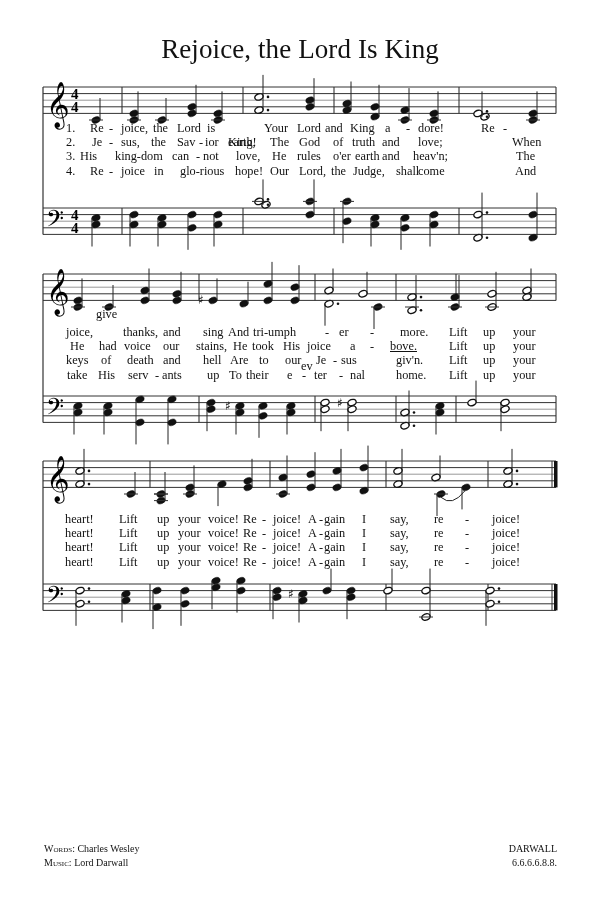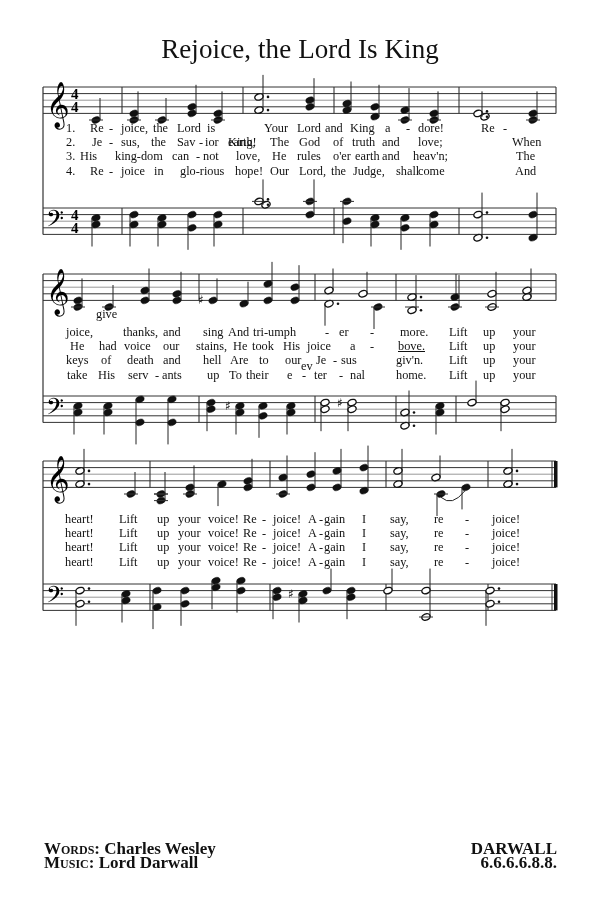--- a/index.html
+++ b/index.html
@@ -2,21 +2,21 @@
 <html><head>
 <meta charset="utf-8">
 <style>
   html, body { margin: 0; padding: 0; background: #ffffff; }
   body { width: 600px; height: 900px; position: relative; overflow: hidden;
          font-family: "Liberation Serif", "DejaVu Serif", serif; color: #111; }
   .title { position: absolute; top: 34px; left: 0; width: 600px; text-align: center;
            font-size: 27px; letter-spacing: 0.1px; }
   svg.score { position: absolute; left: 0; top: 0; }
   .lyric { position: absolute; font-size: 12.3px; white-space: nowrap; line-height: 14px; }
-  .footer { position: absolute; font-size: 17px; line-height: 14px; font-weight: bold; }
+  .footer { position: absolute; font-size: 10px; line-height: 14px; }
   .footer-left { left: 44px; top: 842px; }
   .footer-right { right: 43px; top: 842px; text-align: right; }
   .sc { font-variant: small-caps; }
 </style>
 </head>
 <body>
 
 <div class="title">Rejoice, the Lord Is King</div>
 
 <svg class="score" id="score" width="600" height="900" viewBox="0 0 600 900">
@@ -463,21 +463,21 @@
     <div class="lyric" style="left: 99px; top: 339.2px;">had</div>
     <div class="lyric" style="left: 124px; top: 339.2px;">voice</div>
     <div class="lyric" style="left: 163px; top: 339.2px;">our</div>
     <div class="lyric" style="left: 196px; top: 339.2px;">stains,</div>
     <div class="lyric" style="left: 233px; top: 339.2px;">He</div>
     <div class="lyric" style="left: 252px; top: 339.2px;">took</div>
     <div class="lyric" style="left: 283px; top: 339.2px;">His</div>
     <div class="lyric" style="left: 307px; top: 339.2px;">joice</div>
     <div class="lyric" style="left: 350px; top: 339.2px;">a</div>
     <div class="lyric" style="left: 370px; top: 339.2px;">-</div>
-    <div class="lyric" style="left: 398px; top: 339.2px; text-decoration: underline;">bove.</div>
+    <div class="lyric" style="left: 390px; top: 339.2px; text-decoration: underline;">bove.</div>
     <div class="lyric" style="left: 449px; top: 339.2px;">Lift</div>
     <div class="lyric" style="left: 483px; top: 339.2px;">up</div>
     <div class="lyric" style="left: 513px; top: 339.2px;">your</div>
     <div class="lyric" style="left: 66px; top: 353.4px;">keys</div>
     <div class="lyric" style="left: 101px; top: 353.4px;">of</div>
     <div class="lyric" style="left: 127px; top: 353.4px;">death</div>
     <div class="lyric" style="left: 163px; top: 353.4px;">and</div>
     <div class="lyric" style="left: 203px; top: 353.4px;">hell</div>
     <div class="lyric" style="left: 230px; top: 353.4px;">Are</div>
     <div class="lyric" style="left: 259px; top: 353.4px;">to</div>

